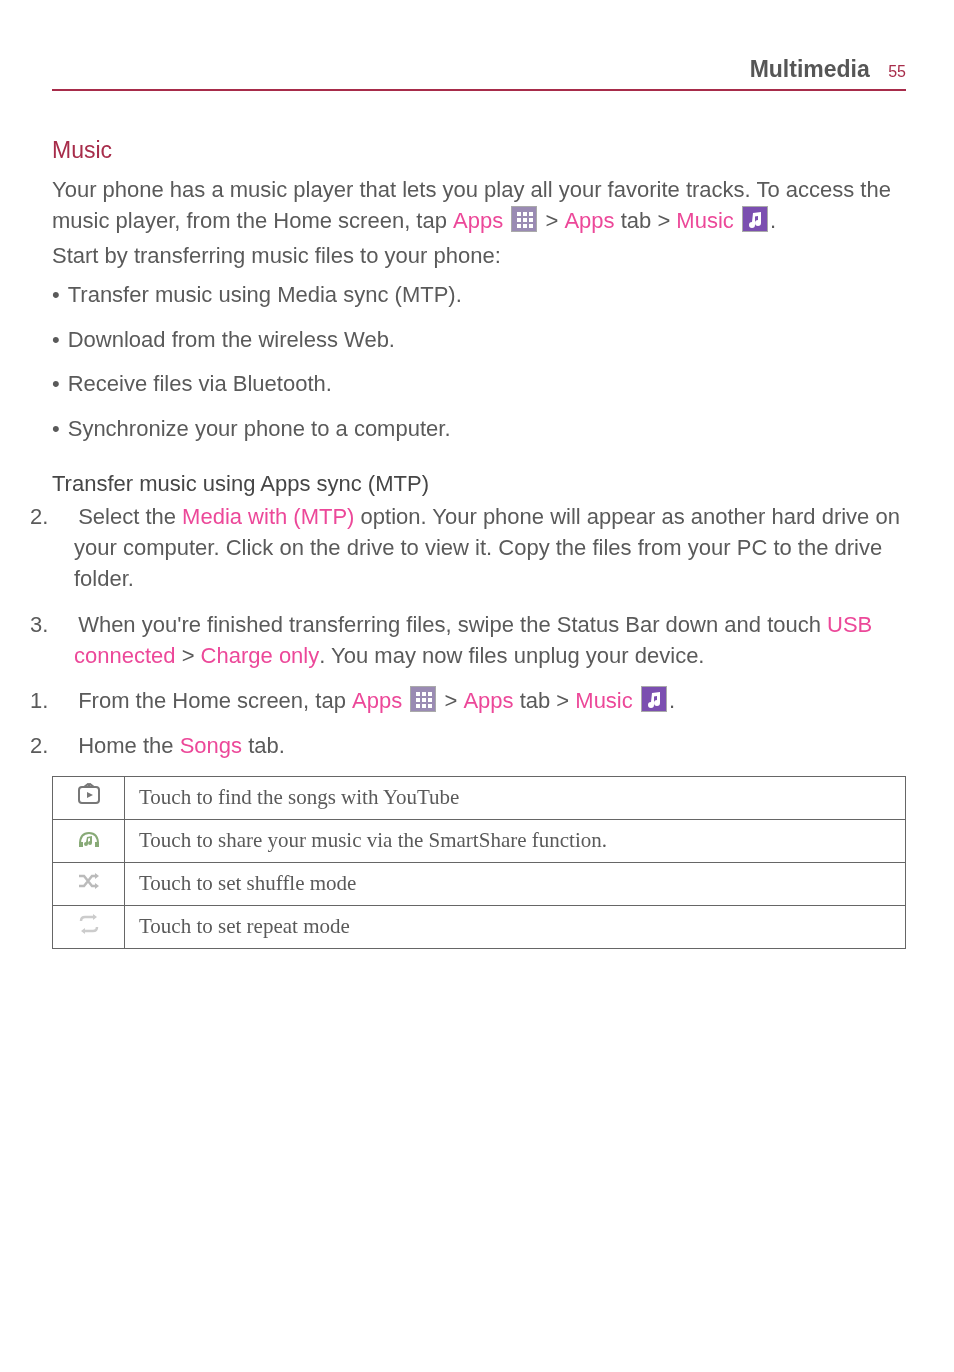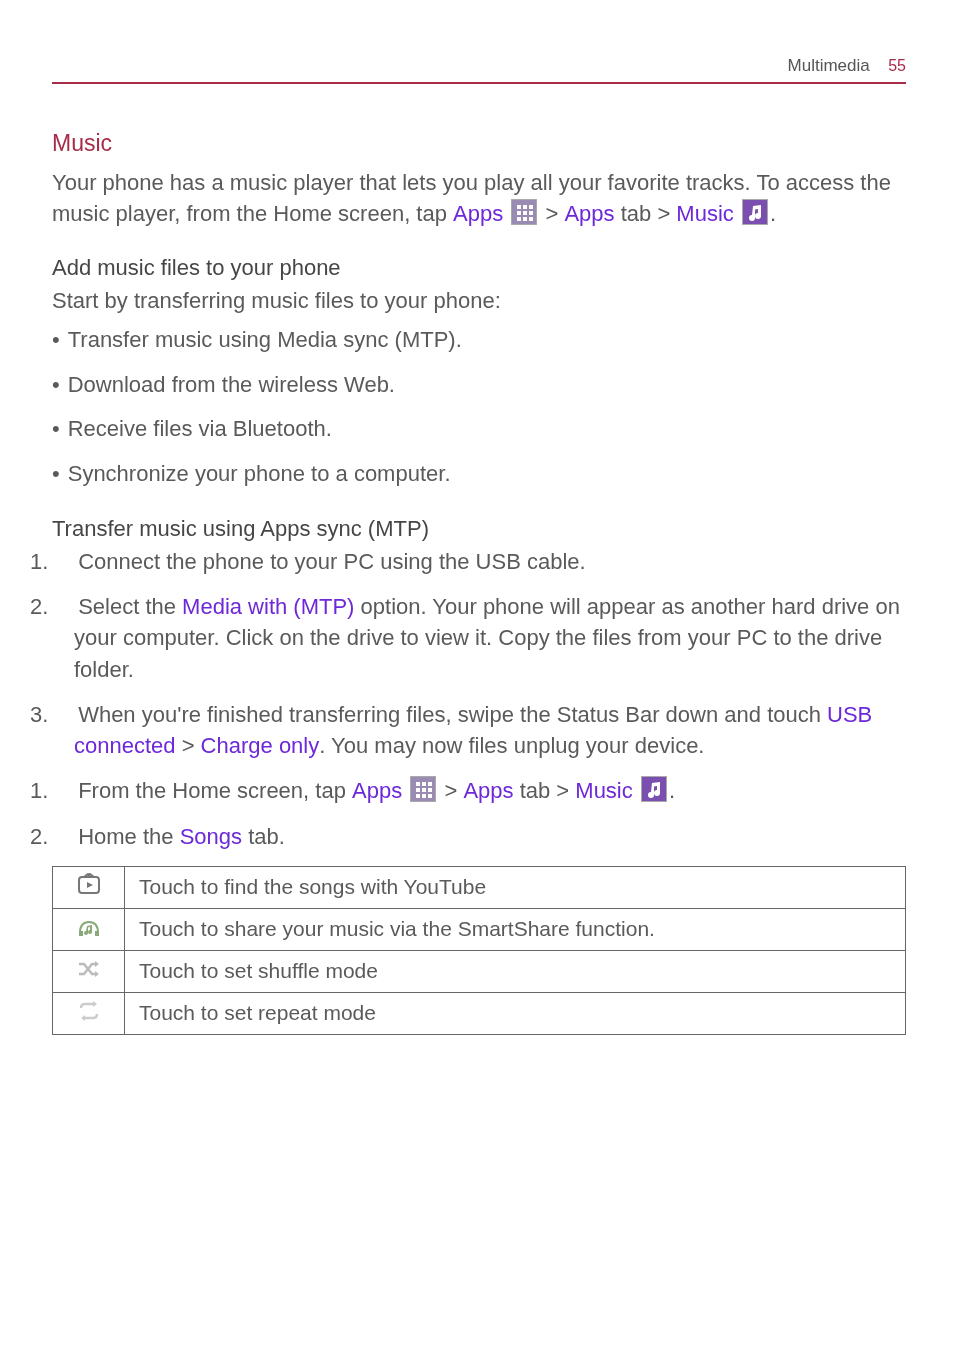--- a/index.html
+++ b/index.html
@@ -14,43 +14,43 @@
     padding: 56px 48px 48px 52px;
   }
   .header {
     text-align: right;
     border-bottom: 2px solid #a72c4a;
     padding-bottom: 6px;
     margin-bottom: 46px;
   }
   .header-title {
     color: #565656;
-    font-size: 17px;
-    font-weight: 400;
+    font-size: 23px;
+    font-weight: 700;
     margin-right: 14px;
   }
   .header-page {
     color: #a72c4a;
     font-size: 16px;
     font-weight: 400;
     vertical-align: baseline;
   }
   .section-title {
     color: #a72c4a;
     font-size: 23px;
     font-weight: 500;
     margin-bottom: 10px;
   }
   .body-text {
     font-size: 22px;
     line-height: 1.42;
     margin-bottom: 4px;
     color: #5a5a5a;
   }
-  .bold { font-weight: 500; color: #6d28d9; }
+  .bold { font-weight: 500; color: #ec4899; }
   .sub-heading {
     font-size: 22px;
     font-weight: 500;
     color: #464646;
     margin-top: 26px;
     margin-bottom: 4px;
   }
   .bullets { margin-top: 8px; }
   .bullets li {
     list-style: none;
@@ -91,20 +91,21 @@
   .icon-table {
     display: inline-block;
     width: 26px;
     height: 24px;
     color: #888;
   }
   .controls-table {
     border-collapse: collapse;
     width: 100%;
     margin-top: 8px;
+    font-family: Liberation Serif, serif;
   }
   .controls-table td {
     border: 1px solid #666;
     padding: 7px 14px;
     font-size: 21px;
     color: #5a5a5a;
     vertical-align: middle;
   }
   .controls-table td.icon-cell {
     width: 72px;
@@ -142,34 +143,32 @@
     </span><span> &gt; </span><span class="bold">Apps</span><span> tab &gt; </span><span class="bold">Music</span>
     <span class="icon-box icon-music">
       <svg viewBox="0 0 26 26" width="26" height="26">
           <path fill="#fff" d="M10 6 L18 5 L18 16 A3 3 0 1 1 15 13 L15 9 L12 9.5 L12 18 A3 3 0 1 1 9 15 L10 6 Z"></path>
         </svg>
     </span><span>.</span>
   </p>
 </div>
 
 <div>
-  <div class="sub-heading">Add music files to your phone</div>
   <p class="body-text">Start by transferring music files to your phone:</p>
   <ul class="bullets">
     <li>Transfer music using Media sync (MTP).</li>
     <li>Download from the wireless Web.</li>
     <li>Receive files via Bluetooth.</li>
     <li>Synchronize your phone to a computer.</li>
   </ul>
 </div>
 
 <div>
   <div class="sub-heading">Transfer music using Apps sync (MTP)</div>
   <ol class="ord">
-    <li><span class="num">1.</span> <span>Connect the phone to your PC using the USB cable.</span></li>
     <li><span class="num">2.</span> <span>Select the </span><span class="bold">Media with (MTP)</span><span> option. Your phone will appear as another hard drive on your computer. Click on the drive to view it. Copy the files from your PC to the drive folder.</span></li>
     <li><span class="num">3.</span> <span>When you're finished transferring files, swipe the Status Bar down and touch </span><span class="bold">USB connected</span><span> &gt; </span><span class="bold">Charge only</span><span>. You may now files unplug your device.</span></li>
   </ol>
 </div>
 
 <div>
   <ol class="ord">
     <li><span class="num">1.</span> <span>From the Home screen, tap </span><span class="bold">Apps</span>
       <span class="icon-box">
         <svg viewBox="0 0 26 26" width="26" height="26">

